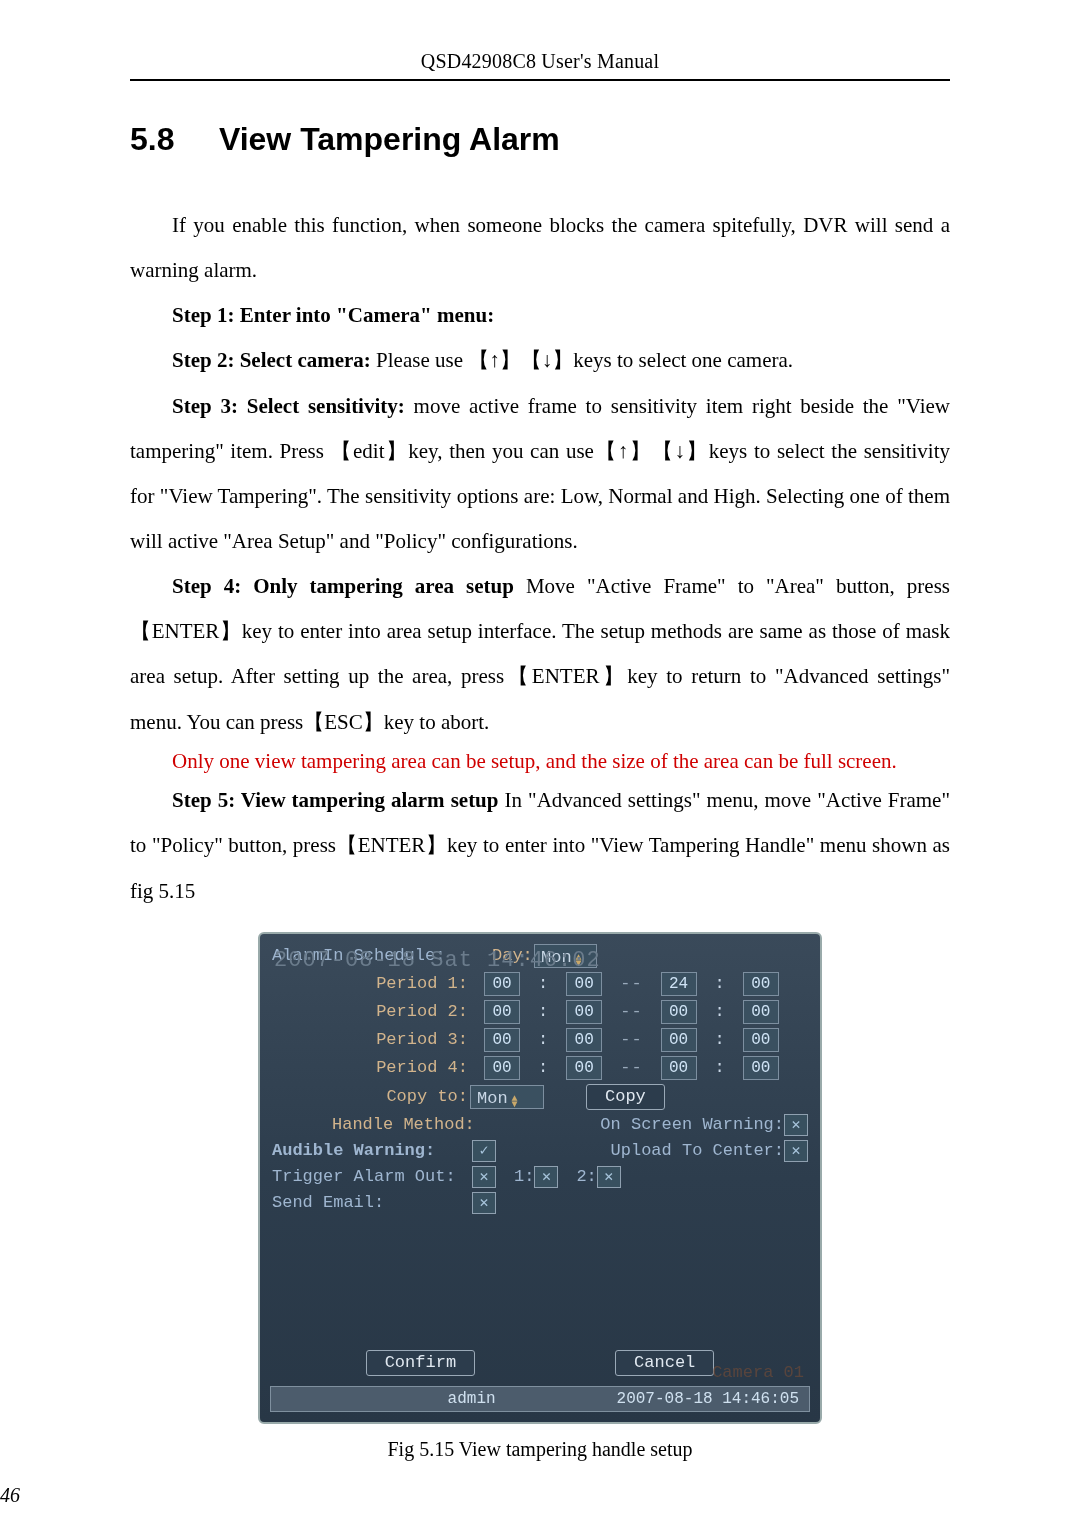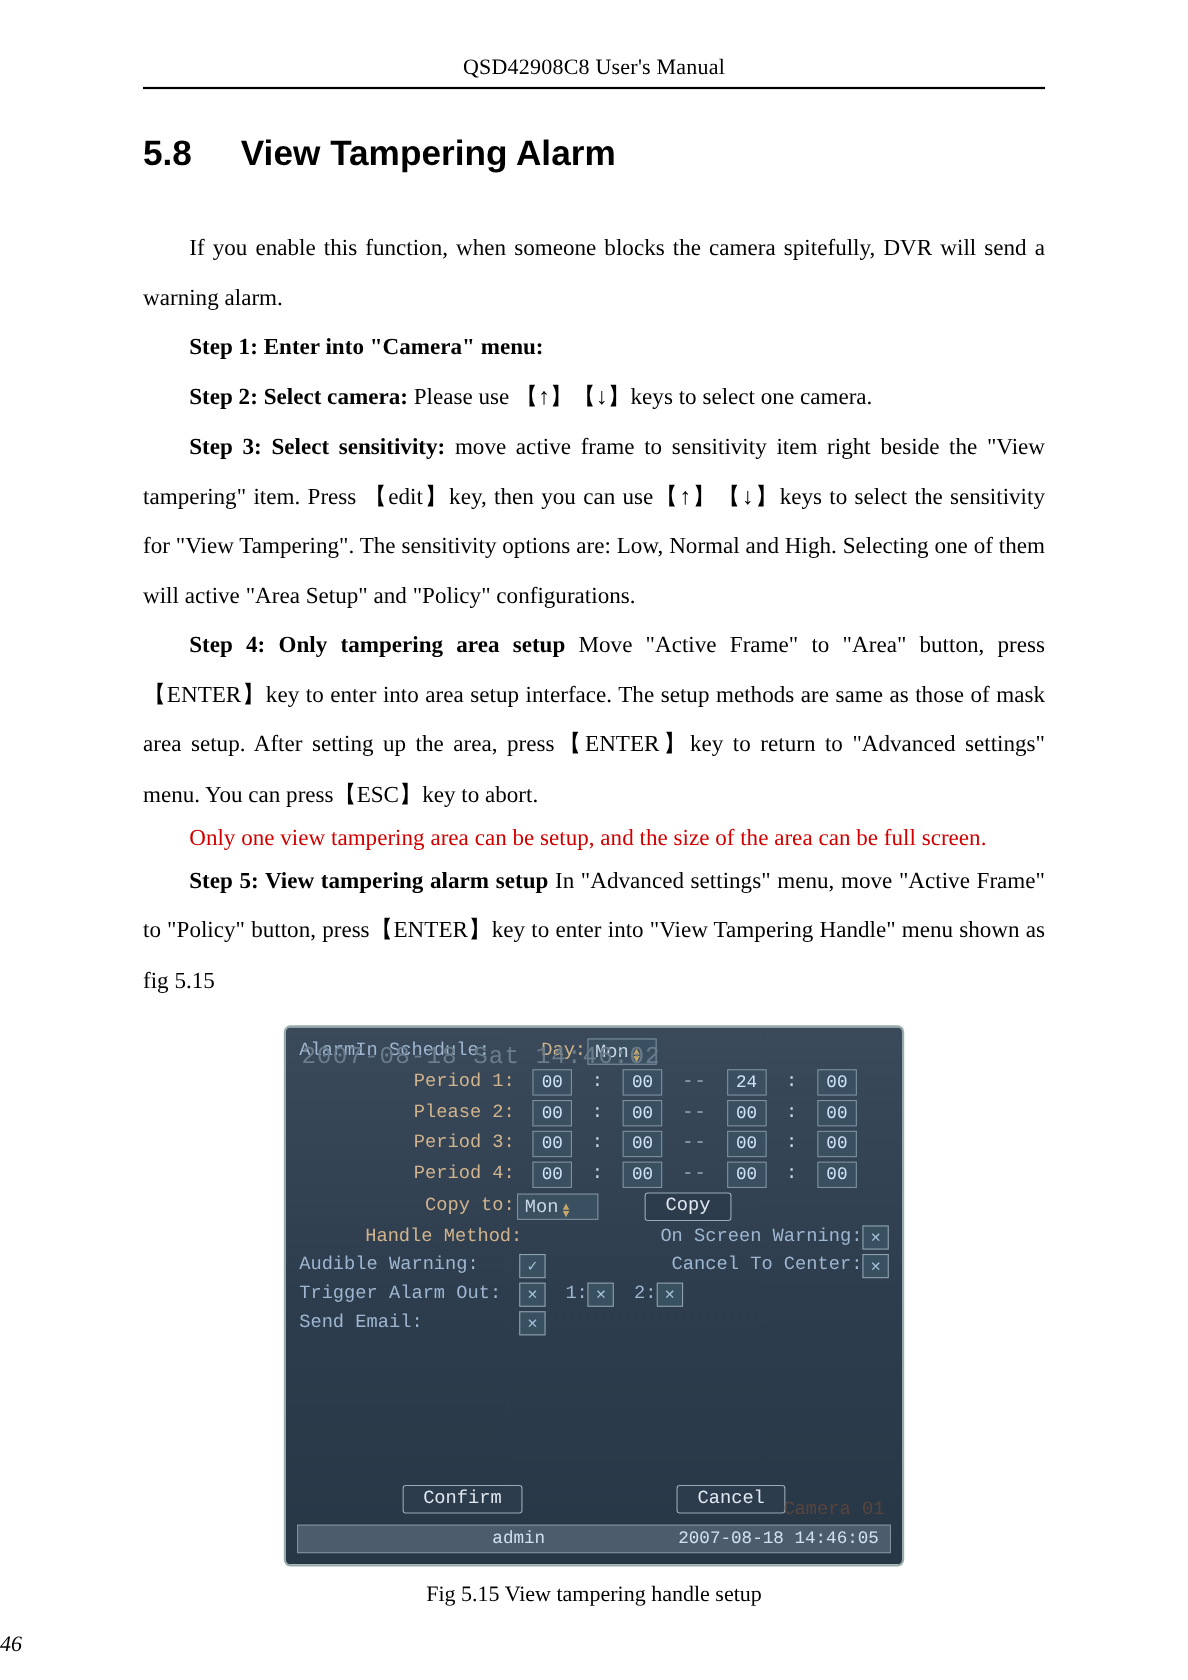--- a/index.html
+++ b/index.html
@@ -267,21 +267,21 @@
           <span class="lab-right w190">Period 1:</span>
           <span class="field">00</span>
           <span class="sep">:</span>
           <span class="field">00</span>
           <span class="dashes">--</span>
           <span class="field">24</span>
           <span class="sep">:</span>
           <span class="field">00</span>
         </div>
         <div class="row grid-row">
-          <span class="lab-right w190">Please 2:</span>
+          <span class="lab-right w190">Period 2:</span>
           <span class="field">00</span>
           <span class="sep">:</span>
           <span class="field">00</span>
           <span class="dashes">--</span>
           <span class="field">00</span>
           <span class="sep">:</span>
           <span class="field">00</span>
         </div>
         <div class="row grid-row">
           <span class="lab-right w190">Period 3:</span>
@@ -316,24 +316,24 @@
       </div>
 
       <div class="row">
         <span class="lab-right" style="width:200px; text-align:left; padding-left:60px;">Handle Method:</span>
         <span style="flex:1"></span>
         <span class="blue-lab">On Screen Warning:</span>
         <span class="chk">✕</span>
       </div>
 
       <div class="row">
-        <span class="blue-lab" style="width:200px;">Audible Warning:</span>
+        <span class="blue-lab" style="width:200px;font-weight:bold;">Audible Warning:</span>
         <span class="chk">✓</span>
         <span style="flex:1"></span>
-        <span class="blue-lab">Cancel To Center:</span>
+        <span class="blue-lab">Upload To Center:</span>
         <span class="chk">✕</span>
       </div>
 
       <div class="row">
         <span class="blue-lab" style="width:200px;">Trigger Alarm Out:</span>
         <span class="chk">✕</span>
         <span style="width:18px;"></span>
         <span class="blue-lab">1:</span>
         <span class="chk">✕</span>
         <span style="width:18px;"></span>

